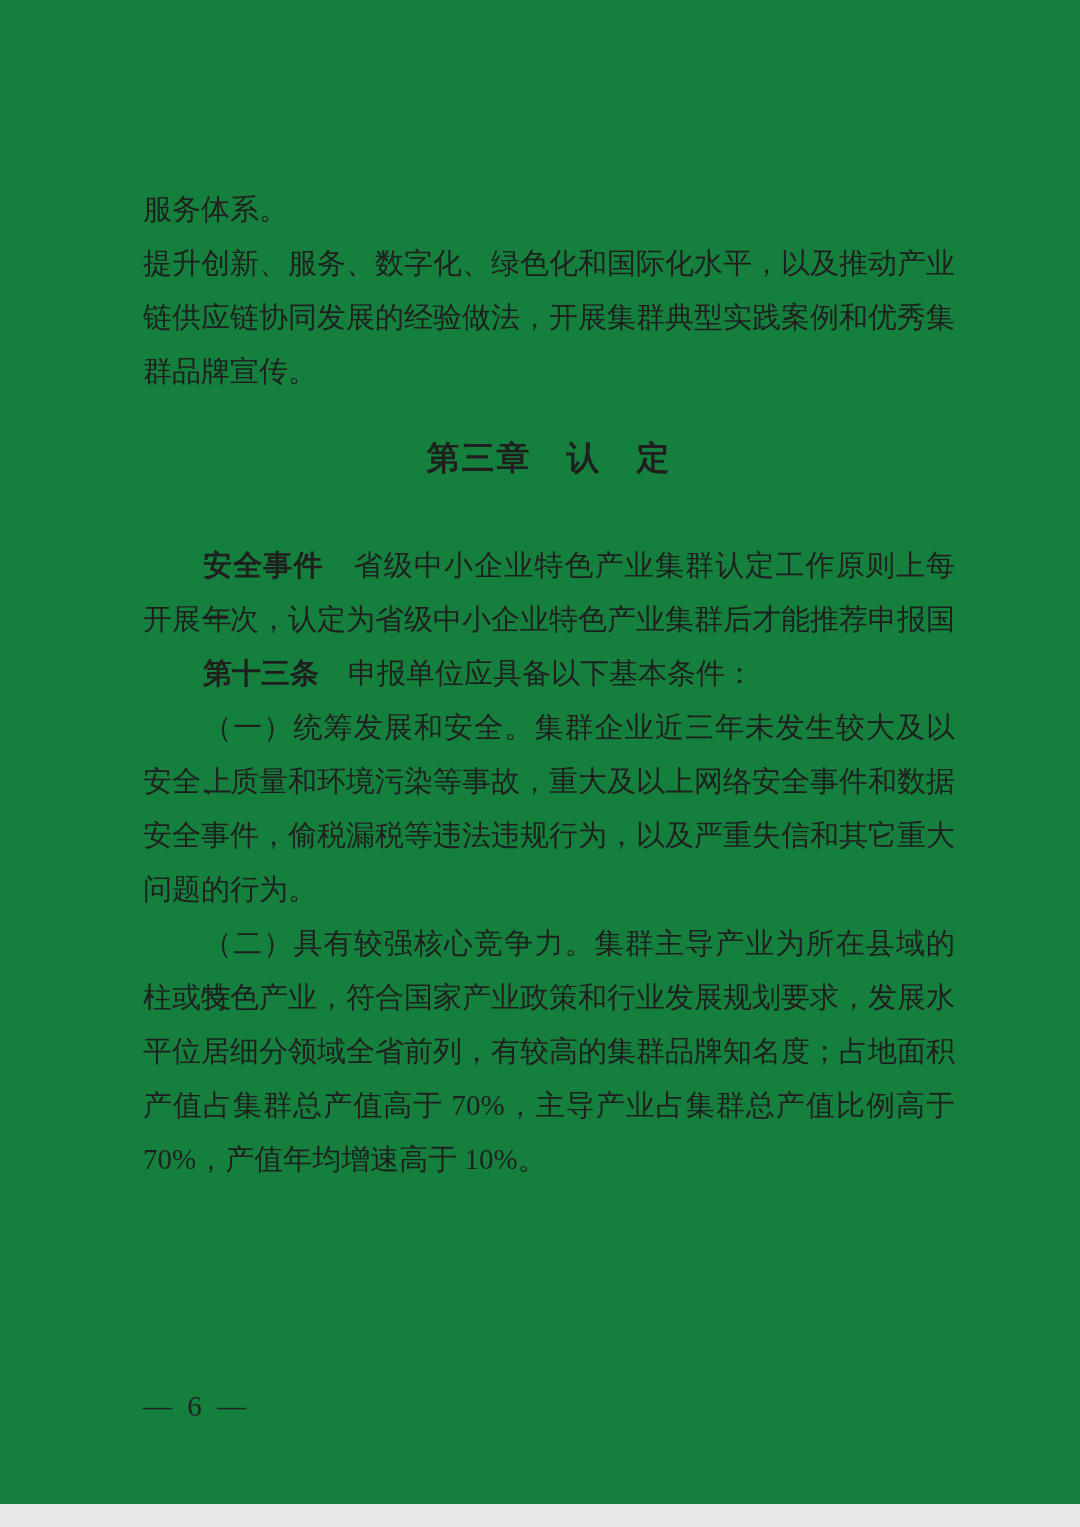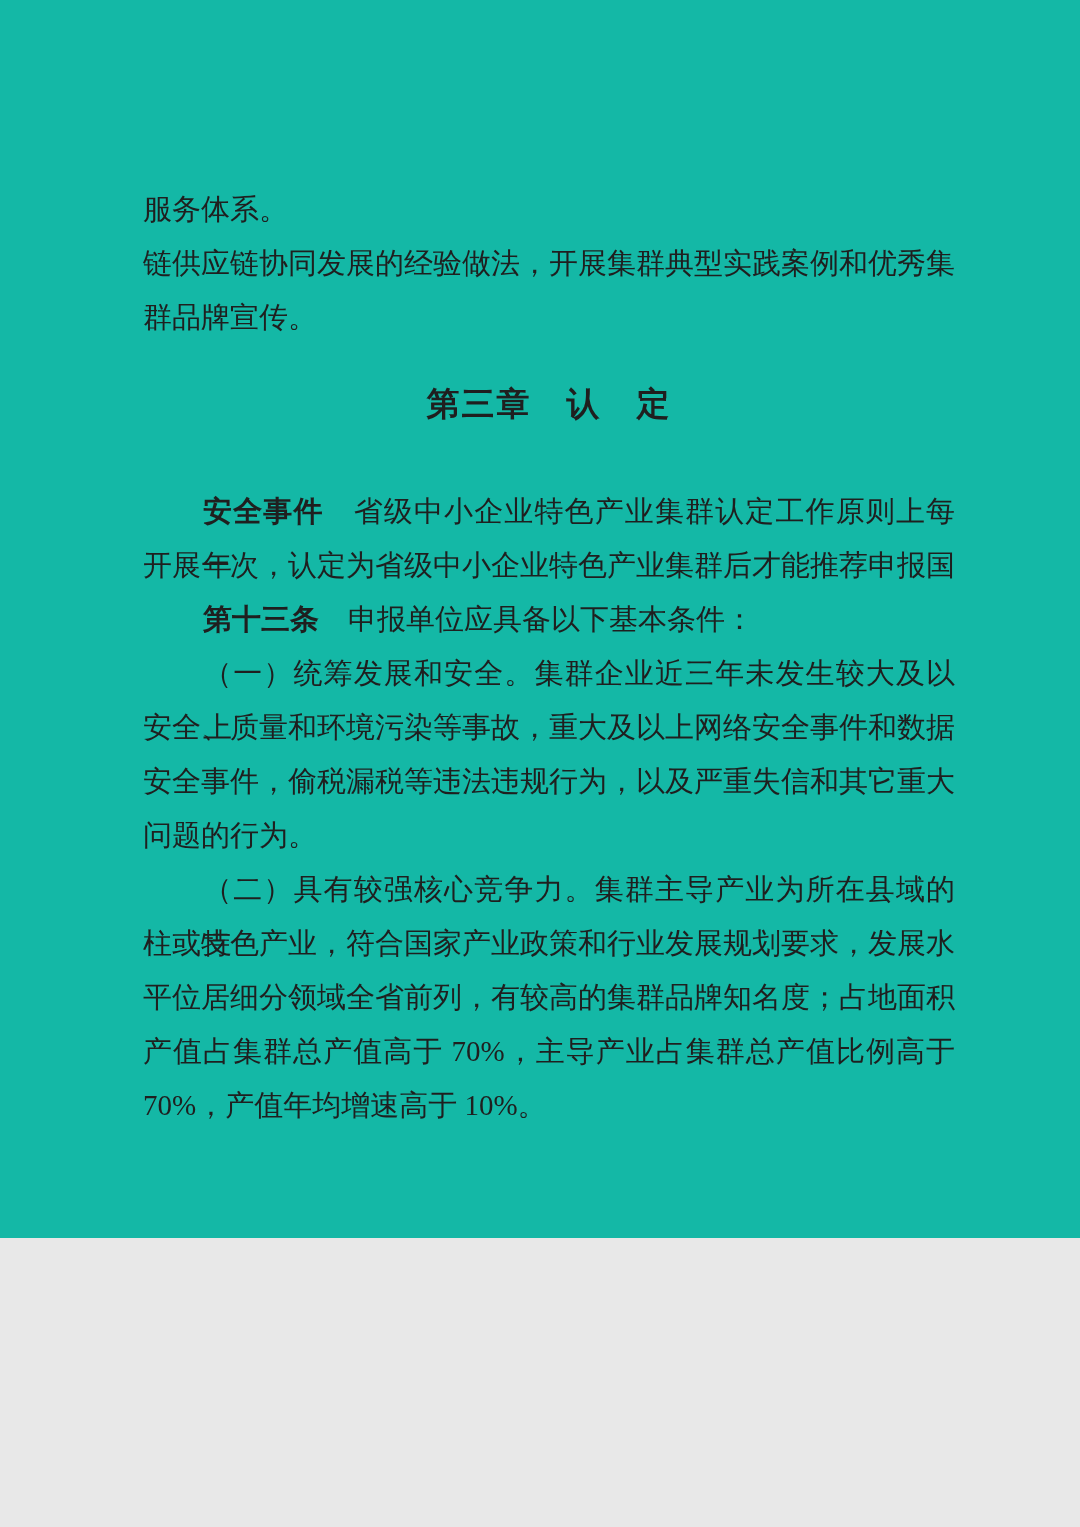--- a/index.html
+++ b/index.html
@@ -3,22 +3,22 @@
 <meta charset="utf-8">
 <style>
   html, body {
     margin: 0;
     padding: 0;
     background: #e8e8e8;
   }
   .page {
     position: relative;
     width: 1080px;
-    height: 1238px;
-    background: #14b8a6;
+    height: 1504px;
+    background: #15803d;
     overflow: hidden;
     font-family: "Liberation Serif", "DejaVu Serif", serif;
     color: #1f1f1f;
   }
   .content {
     position: absolute;
     left: 143px;
     top: 182px;
     width: 812px;
     font-size: 29px;
@@ -59,20 +59,21 @@
     color: #222222;
   }
 </style>
 </head>
 <body>
 
 <div class="page">
   <div class="content">
     <div>
         <div class="line"><span class="bseg"></span><span class="tseg">服务体系。</span></div>
+        <div class="line jl"><span class="bseg"></span><span class="tseg">提升创新、服务、数字化、绿色化和国际化水平，以及推动产业</span></div>
         <div class="line jl"><span class="bseg"></span><span class="tseg">链供应链协同发展的经验做法，开展集群典型实践案例和优秀集</span></div>
         <div class="line"><span class="bseg"></span><span class="tseg">群品牌宣传。</span></div>
       </div>
     <div class="chapter-heading">第三章　认　定</div>
     <div>
         <div class="line ind jl"><span class="bseg">安全事件</span><span class="tseg">　省级中小企业特色产业集群认定工作原则上每年</span></div>
         <div class="line jl"><span class="bseg"></span><span class="tseg">开展一次，认定为省级中小企业特色产业集群后才能推荐申报国</span></div>
         <div class="line ind"><span class="bseg">第十三条</span><span class="tseg">　申报单位应具备以下基本条件：</span></div>
         <div class="line ind jl"><span class="bseg"></span><span class="tseg">（一）统筹发展和安全。集群企业近三年未发生较大及以上</span></div>
         <div class="line jl"><span class="bseg"></span><span class="tseg">安全、质量和环境污染等事故，重大及以上网络安全事件和数据</span></div>

